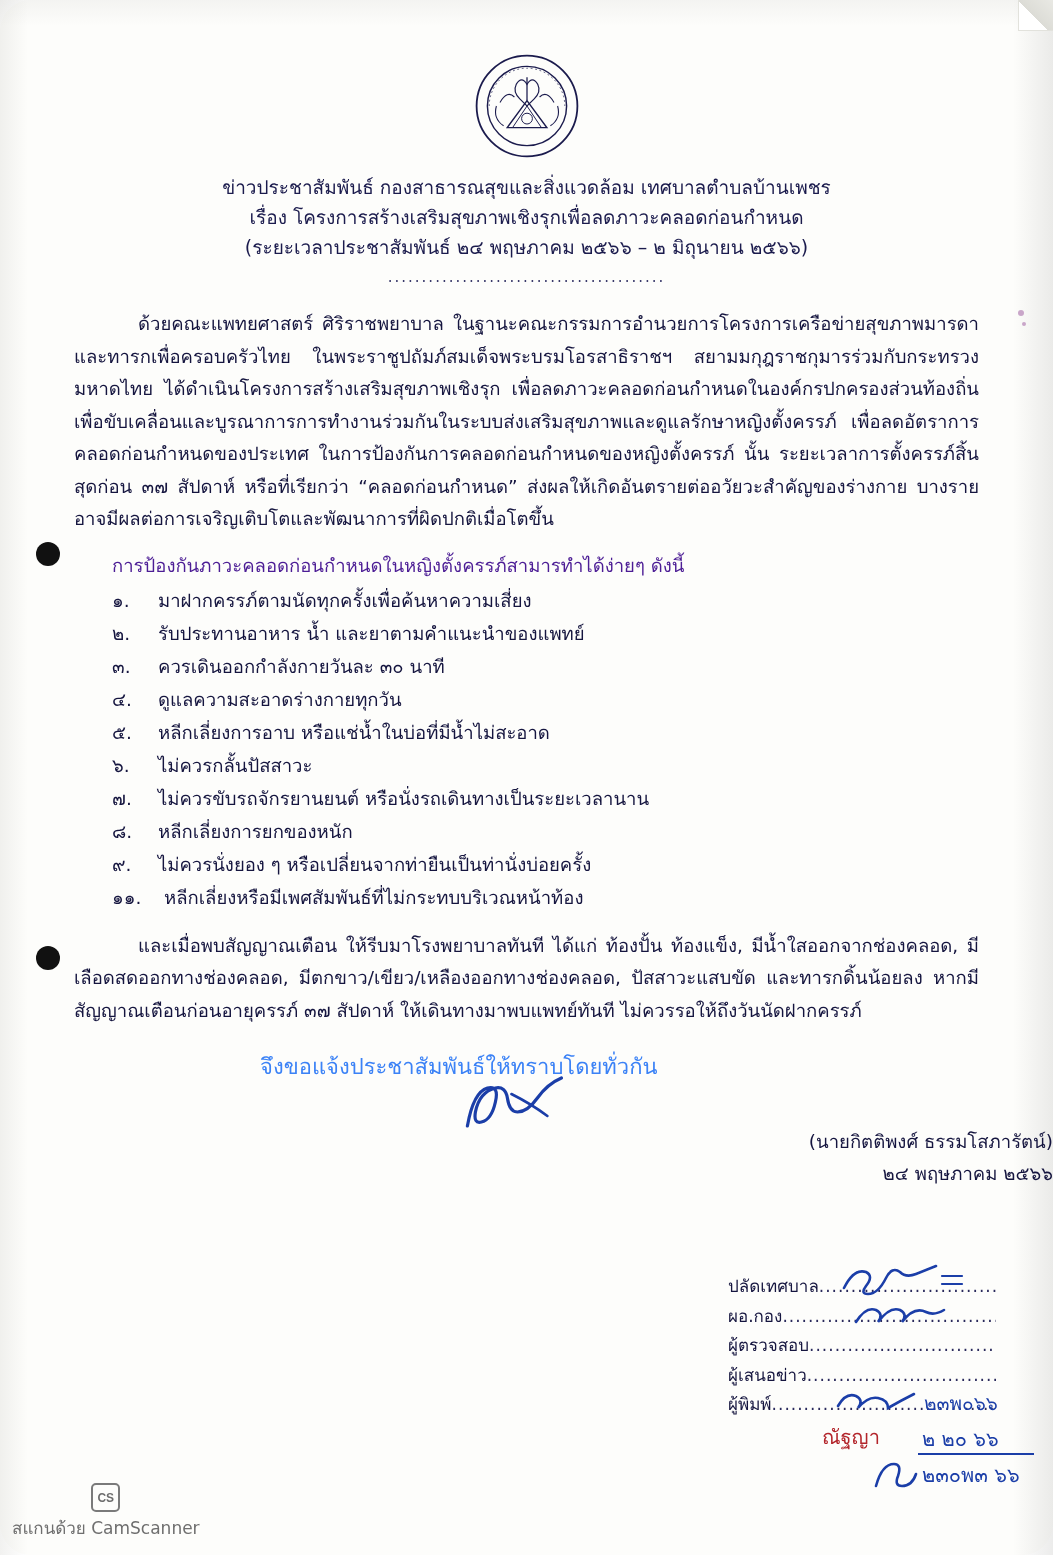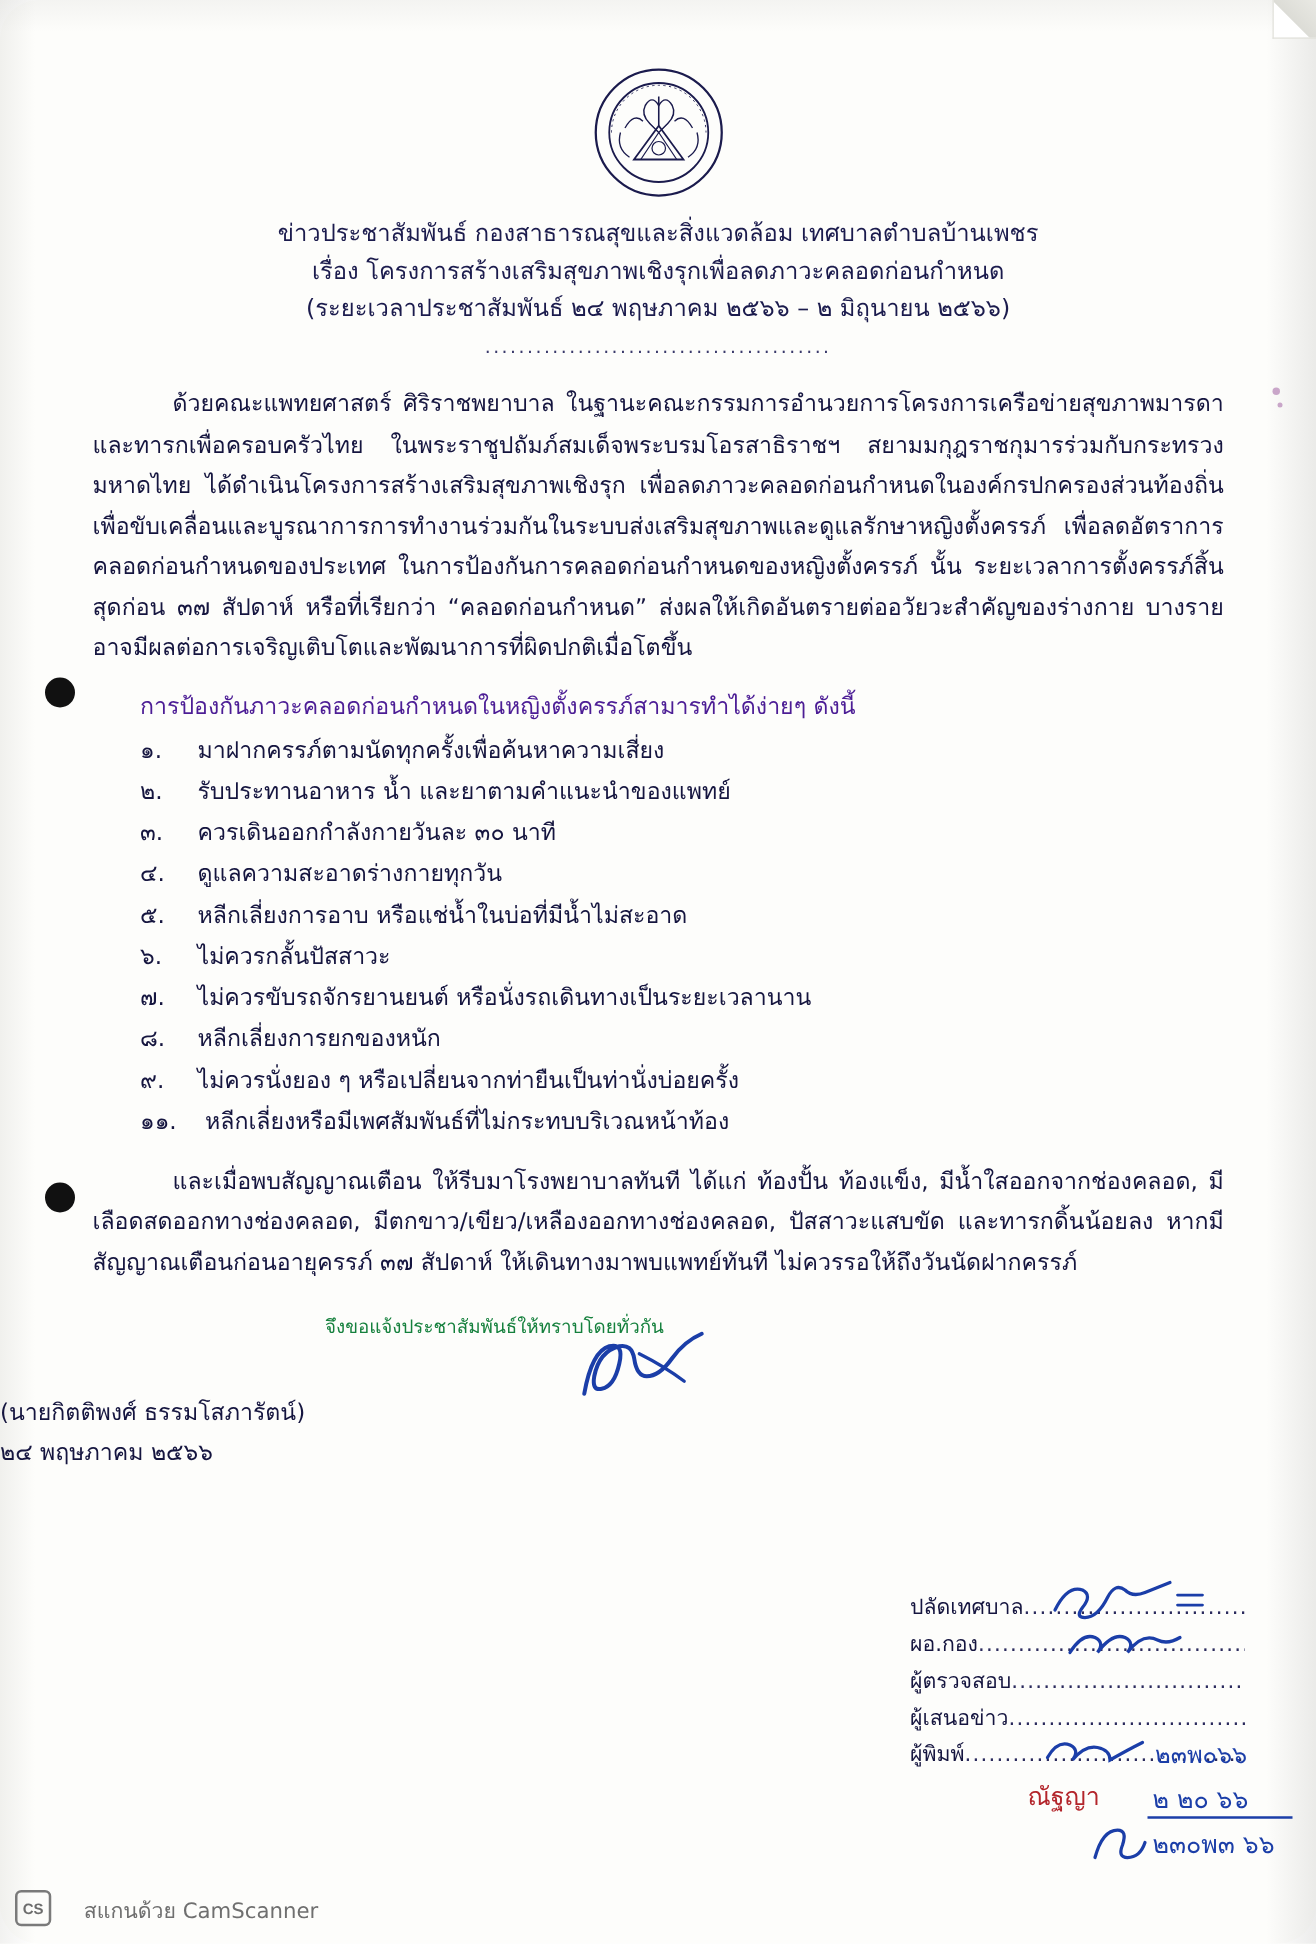--- a/index.html
+++ b/index.html
@@ -141,29 +141,29 @@
     font-size: 18.5px;
     line-height: 32.5px;
     color: #15153f;
     font-family: "DejaVu Sans", sans-serif;
     text-indent: 64px;
     text-align: justify;
   }
   .closing {
     margin: 22px 74px 16px 74px;
     text-indent: 186px;
-    font-size: 15px;
-    color: #15803d;
+    font-size: 22px;
+    color: #3b82f6;
     font-family: "DejaVu Sans", sans-serif;
   }
 
   
   .sig-block {
     margin-top: 42px;
-    text-align: left;
+    text-align: right;
     font-size: 18.5px;
     line-height: 32px;
     color: #15153f;
     font-family: "DejaVu Sans", sans-serif;
     position: relative;
   }
   .sig-mark {
     position: absolute;
     left: 50%;
     top: -56px;
@@ -199,22 +199,23 @@
     position: absolute;
     pointer-events: none;
   }
 
   
   .cam {
     position: absolute;
     left: 12px;
     bottom: 14px;
     display: flex;
-    align-items: flex-end;
-    gap: 26px;
+    align-items: center;
+    gap: 2px;
+    flex-direction: column;
   }
   .cam-badge {
     width: 25px; height: 25px;
     border: 2px solid #7a7a7a;
     border-radius: 5px;
     color: #6d6d6d;
     font-size: 12px;
     font-weight: bold;
     display: flex;
     align-items: center;

